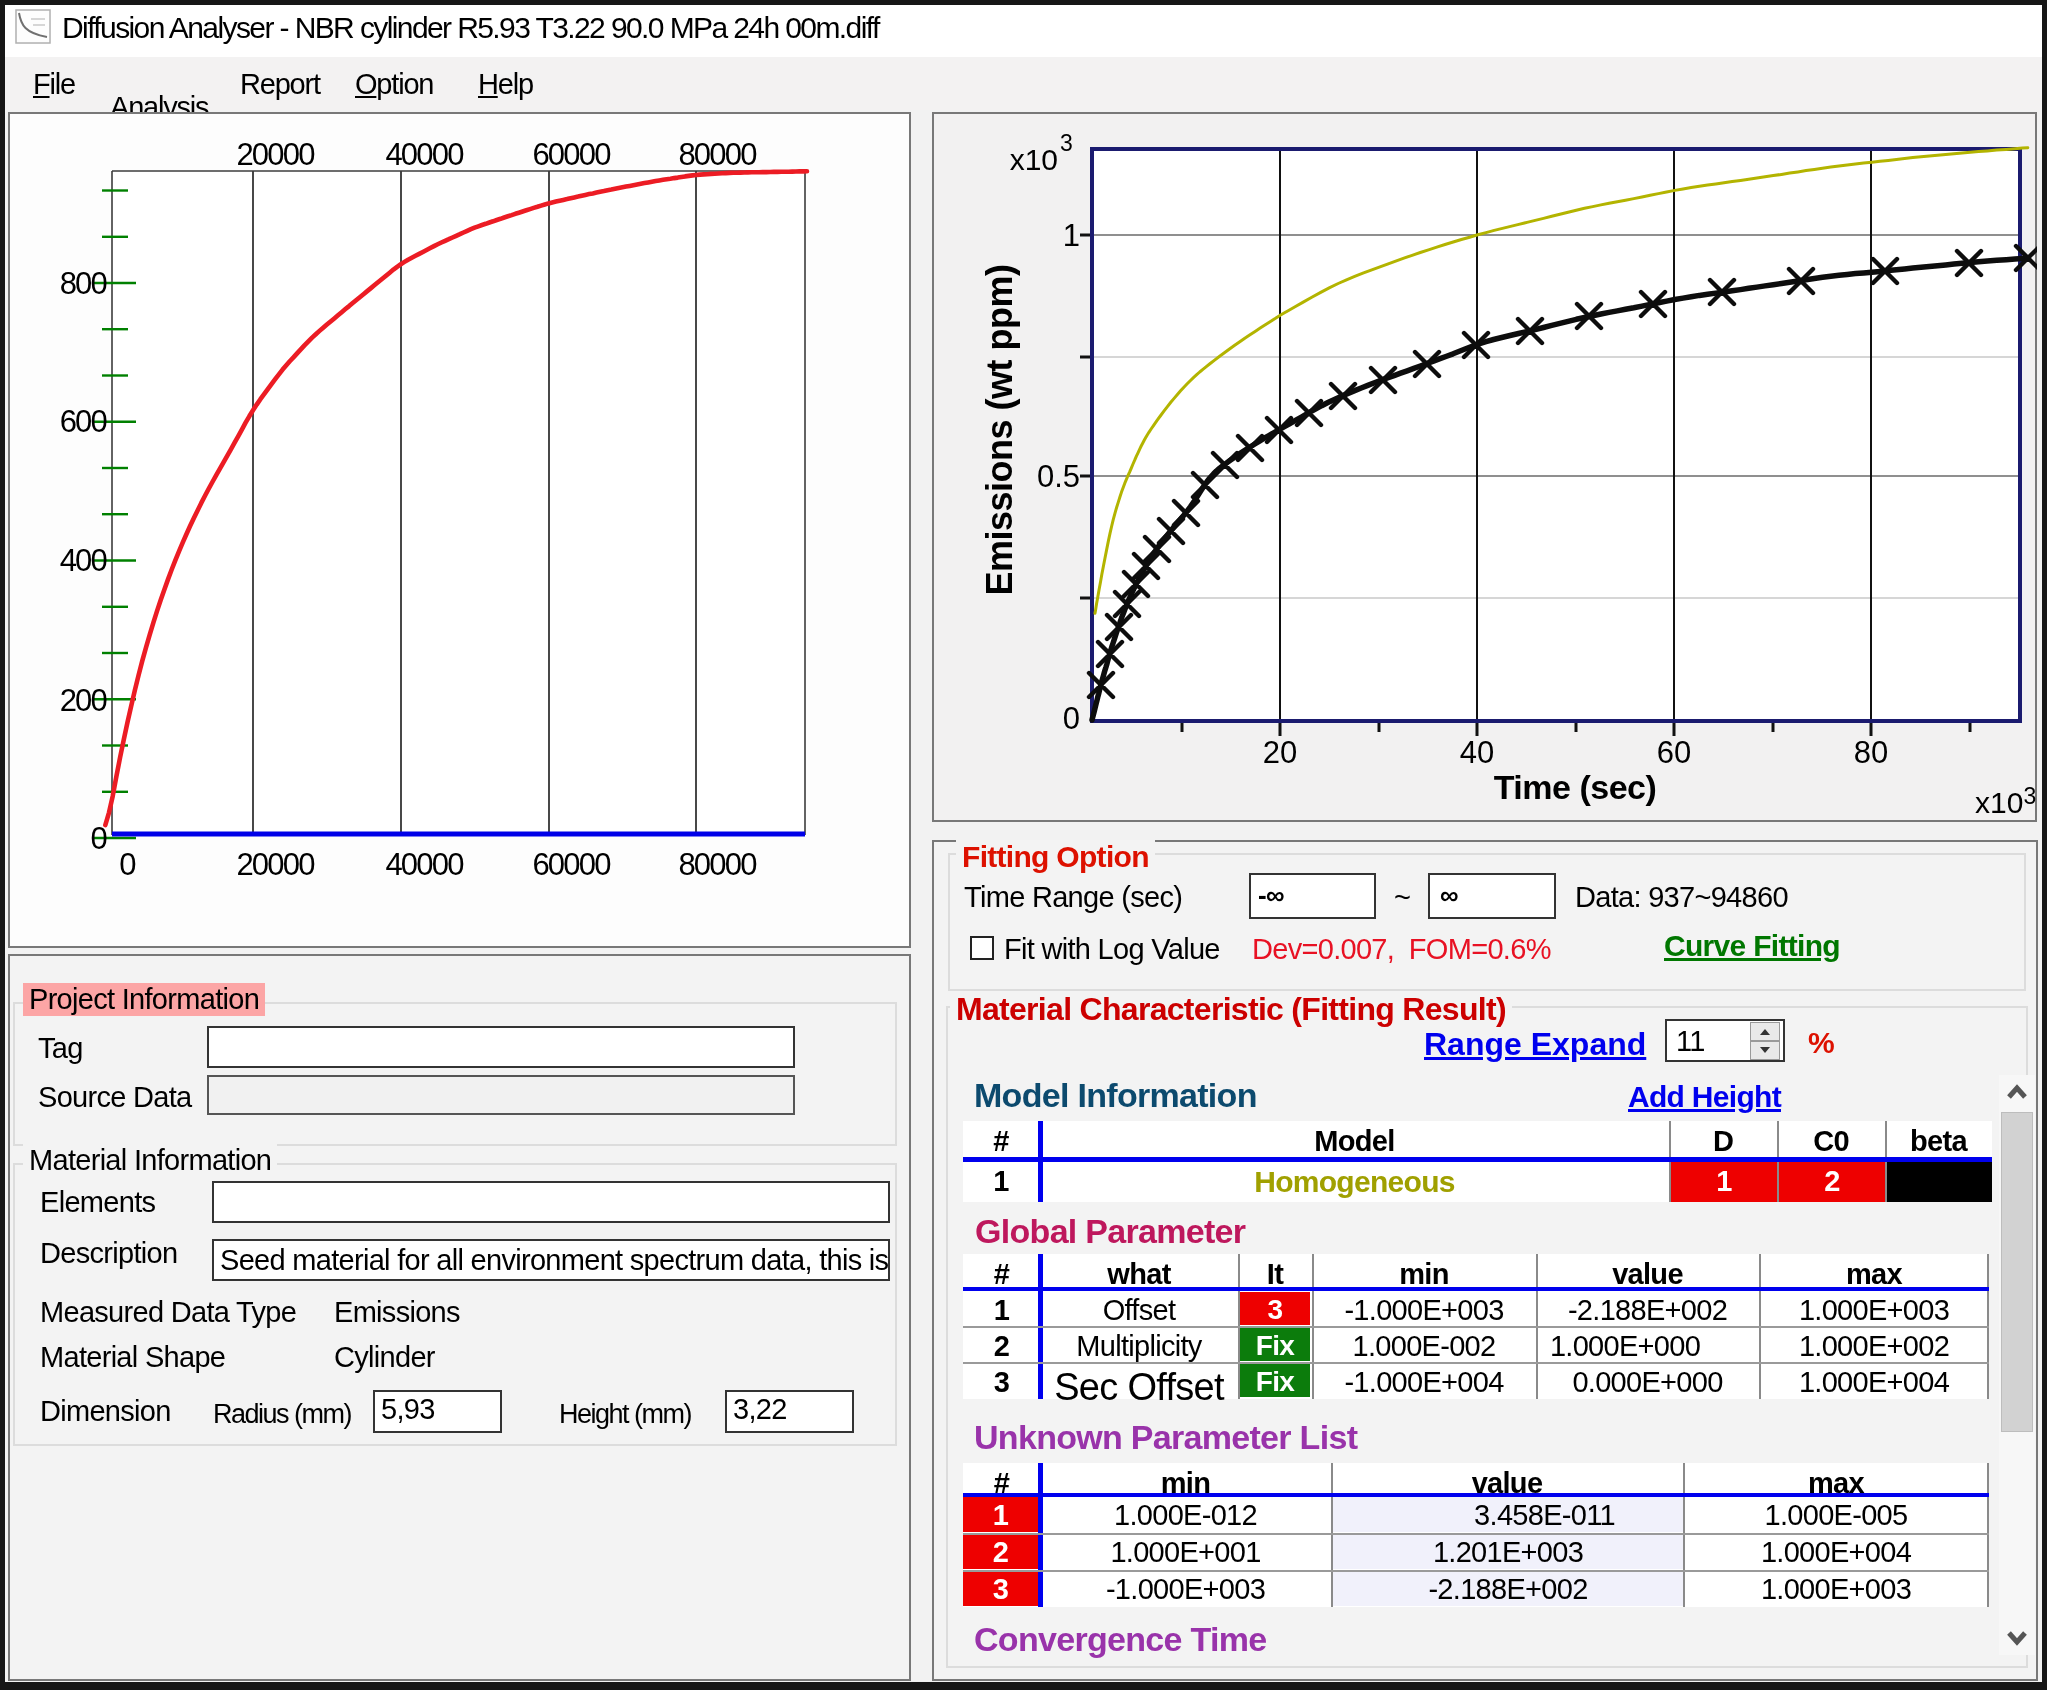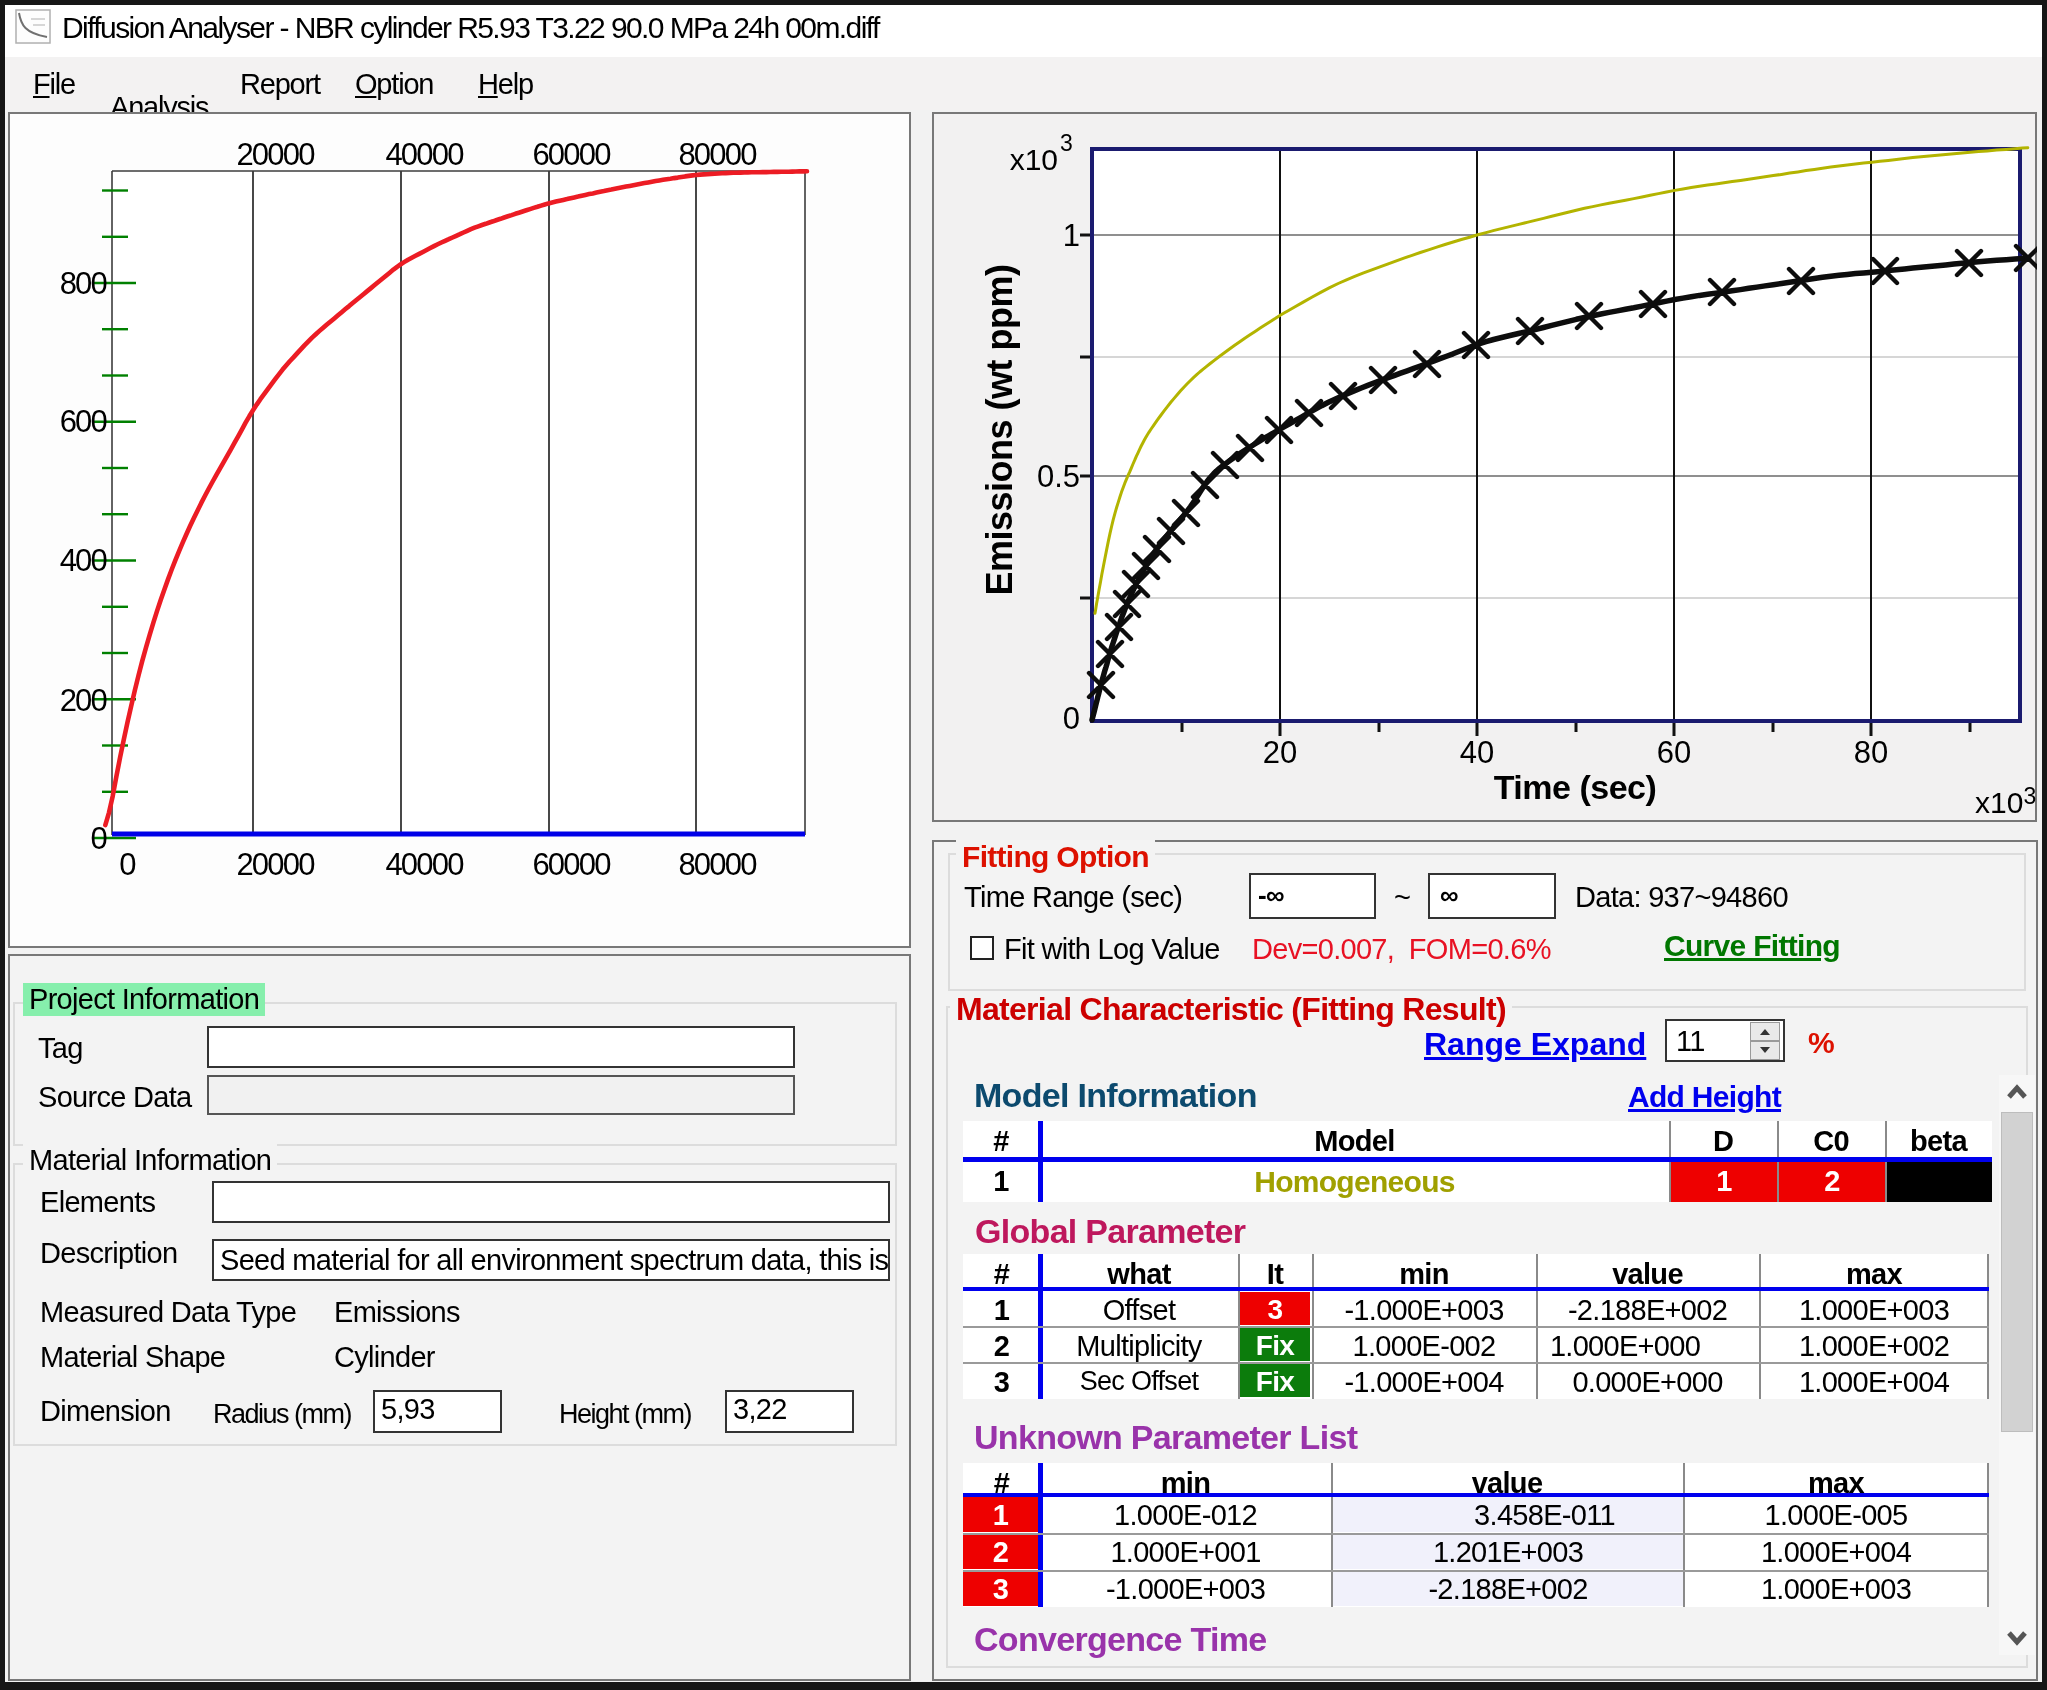--- a/index.html
+++ b/index.html
@@ -106,21 +106,21 @@
     <text x="126" y="58" font-family="&quot;Liberation Sans&quot;, sans-serif" font-size="30" fill="#000" text-anchor="end" font-weight="normal" letter-spacing="0">x10</text>
     <text x="128" y="39" font-family="&quot;Liberation Sans&quot;, sans-serif" font-size="23" fill="#000" text-anchor="start" font-weight="normal" letter-spacing="0">3</text>
     <text x="348" y="651" font-family="&quot;Liberation Sans&quot;, sans-serif" font-size="31" fill="#000" text-anchor="middle" font-weight="normal" letter-spacing="0">20</text>
     <text x="545" y="651" font-family="&quot;Liberation Sans&quot;, sans-serif" font-size="31" fill="#000" text-anchor="middle" font-weight="normal" letter-spacing="0">40</text>
     <text x="742" y="651" font-family="&quot;Liberation Sans&quot;, sans-serif" font-size="31" fill="#000" text-anchor="middle" font-weight="normal" letter-spacing="0">60</text>
     <text x="939" y="651" font-family="&quot;Liberation Sans&quot;, sans-serif" font-size="31" fill="#000" text-anchor="middle" font-weight="normal" letter-spacing="0">80</text>
     <text x="643" y="687" font-family="&quot;Liberation Sans&quot;, sans-serif" font-size="34" fill="#000" text-anchor="middle" font-weight="bold" letter-spacing="-0.5">Time (sec)</text>
     <text x="80" y="318" transform="rotate(-90 80 318)" font-family="&quot;Liberation Sans&quot;, sans-serif" font-size="36" font-weight="bold" fill="#000" text-anchor="middle" letter-spacing="-0.5">Emissions (wt ppm)</text>
   </svg>
 <div class="gbox" style="left:13px;top:1002px;width:884px;height:144px;"></div>
-<div class="glabel t" style="left:23px;top:983px;font-size:29px;background:#86efac;">Project Information</div>
+<div class="glabel t" style="left:23px;top:983px;font-size:29px;background:#fca5a5;">Project Information</div>
 <div class="t" style="left:38px;top:1032px;font-size:29px;">Tag</div>
 <div class="input" style="left:207px;top:1026px;width:588px;height:42px;"></div>
 <div class="t" style="left:38px;top:1081px;font-size:29px;">Source Data</div>
 <div class="input" style="left:207px;top:1075px;width:588px;height:40px;background:#f1f1f1;border-color:#555;"></div>
 <div class="gbox" style="left:13px;top:1163px;width:884px;height:283px;"></div>
 <div class="glabel t" style="left:23px;top:1144px;font-size:29px;background:#f3f3f3;">Material Information</div>
 <div class="t" style="left:40px;top:1186px;font-size:29px;">Elements</div>
 <div class="input" style="left:212px;top:1181px;width:678px;height:42px;"></div>
 <div class="t" style="left:40px;top:1237px;font-size:29px;">Description</div>
 <div class="input" style="left:212px;top:1239px;width:678px;height:42px;"></div>
@@ -204,21 +204,21 @@
 <div class="t ctr" style="left:1536px;top:1294px;width:223px;font-size:29px;">-2.188E+002</div>
 <div class="t ctr" style="left:1759px;top:1294px;width:230px;font-size:29px;">1.000E+003</div>
 <div class="t ctr" style="left:963px;top:1330px;width:77px;font-size:29px;font-weight:bold;">2</div>
 <div class="t ctr" style="left:1040px;top:1330px;width:198px;font-size:29px;">Multiplicity</div>
 <div class="abs" style="left:1240px;top:1328px;width:70px;height:33px;background:#0c7c0c;"></div>
 <div class="t ctr" style="left:1240px;top:1330px;width:70px;font-size:28px;font-weight:bold;color:#fff;">Fix</div>
 <div class="t ctr" style="left:1312px;top:1330px;width:224px;font-size:29px;">1.000E-002</div>
 <div class="t ctr" style="left:1536px;top:1330px;width:178px;font-size:29px;">1.000E+000</div>
 <div class="t ctr" style="left:1759px;top:1330px;width:230px;font-size:29px;">1.000E+002</div>
 <div class="t ctr" style="left:963px;top:1366px;width:77px;font-size:29px;font-weight:bold;">3</div>
-<div class="t ctr" style="left:1040px;top:1366px;width:198px;font-size:27px;">Sec Offset</div>
+<div class="t ctr" style="left:1040px;top:1366px;width:198px;font-size:38px;">Sec Offset</div>
 <div class="abs" style="left:1240px;top:1364px;width:70px;height:33px;background:#0c7c0c;"></div>
 <div class="t ctr" style="left:1240px;top:1366px;width:70px;font-size:28px;font-weight:bold;color:#fff;">Fix</div>
 <div class="t ctr" style="left:1312px;top:1366px;width:224px;font-size:29px;">-1.000E+004</div>
 <div class="t ctr" style="left:1536px;top:1366px;width:223px;font-size:29px;">0.000E+000</div>
 <div class="t ctr" style="left:1759px;top:1366px;width:230px;font-size:29px;">1.000E+004</div>
 <div class="abs" style="left:963px;top:1326px;width:1026px;height:2px;background:#9a9a9a;"></div>
 <div class="abs" style="left:963px;top:1362px;width:1026px;height:2px;background:#9a9a9a;"></div>
 <div class="t" style="left:974px;top:1418px;font-size:34px;font-weight:bold;color:#9933aa;">Unknown Parameter List</div>
 <div class="abs" style="left:963px;top:1463px;width:1026px;height:144px;background:#fff;"></div>
 <div class="t ctr" style="left:963px;top:1467px;width:77px;font-size:29px;font-weight:bold;">#</div>

